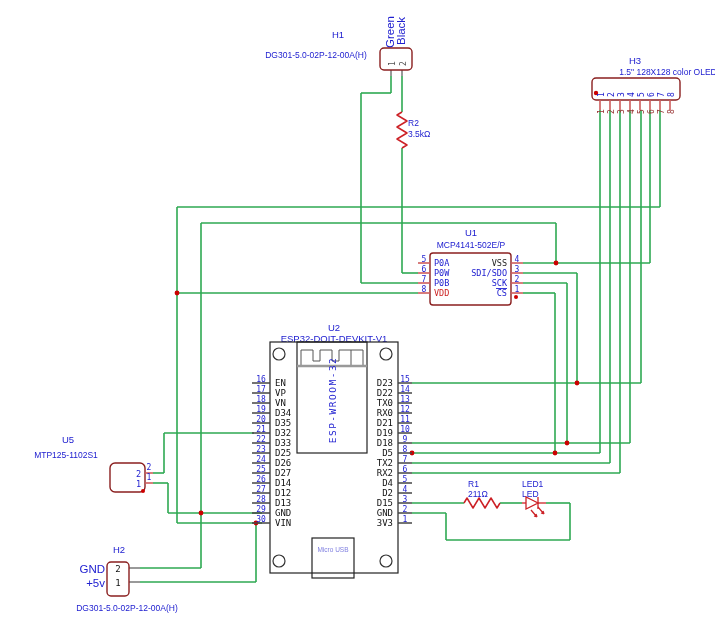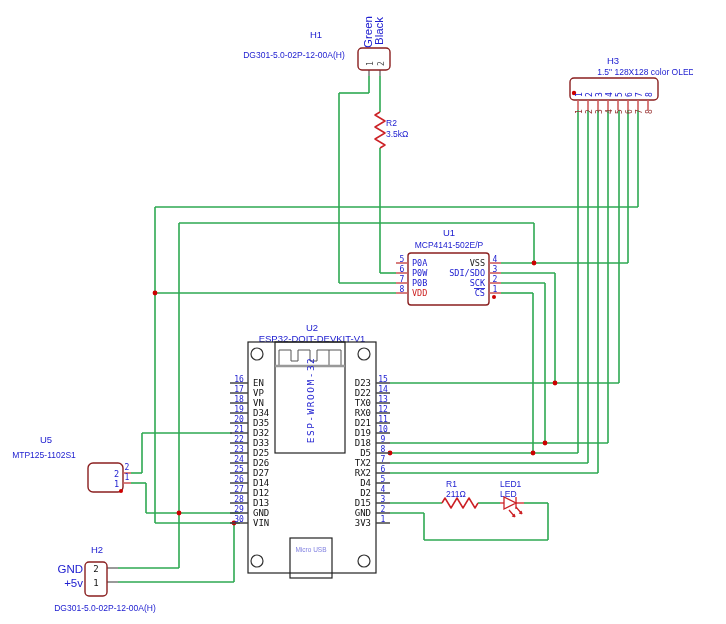--- a/index.html
+++ b/index.html
@@ -1,16 +1,16 @@
 <!DOCTYPE html>
 <html><head>
 <meta charset="utf-8">
 <style>
   html,body{margin:0;padding:0;background:#ffffff;}
-  #canvas{position:relative;width:693px;height:624px;background:#fff;overflow:hidden;}
+  #canvas{position:relative;width:693px;height:624px;background:#fff;overflow:hidden;margin-left:22px;}
   svg{position:absolute;left:0;top:0;}
   svg text{font-family:"DejaVu Sans Mono",monospace;}
   .num{font-size:8px;fill:#2020d0;text-anchor:middle;}
   .num-rot{font-size:8px;fill:#2020d0;}
   .num-brown{font-size:8px;fill:#993333;}
   .pname{font-size:9px;fill:#111;}
   .u1name{font-size:8.5px;}
   .end{text-anchor:end;}
   .mid{text-anchor:middle;}
   .blue{fill:#2020d0;}

